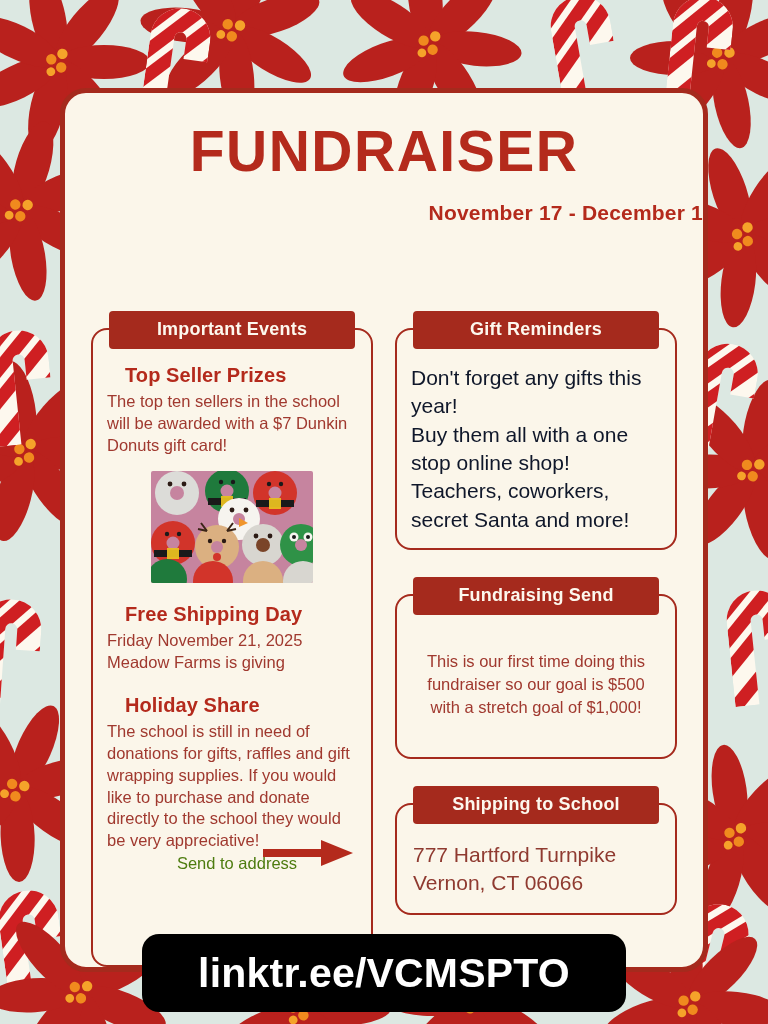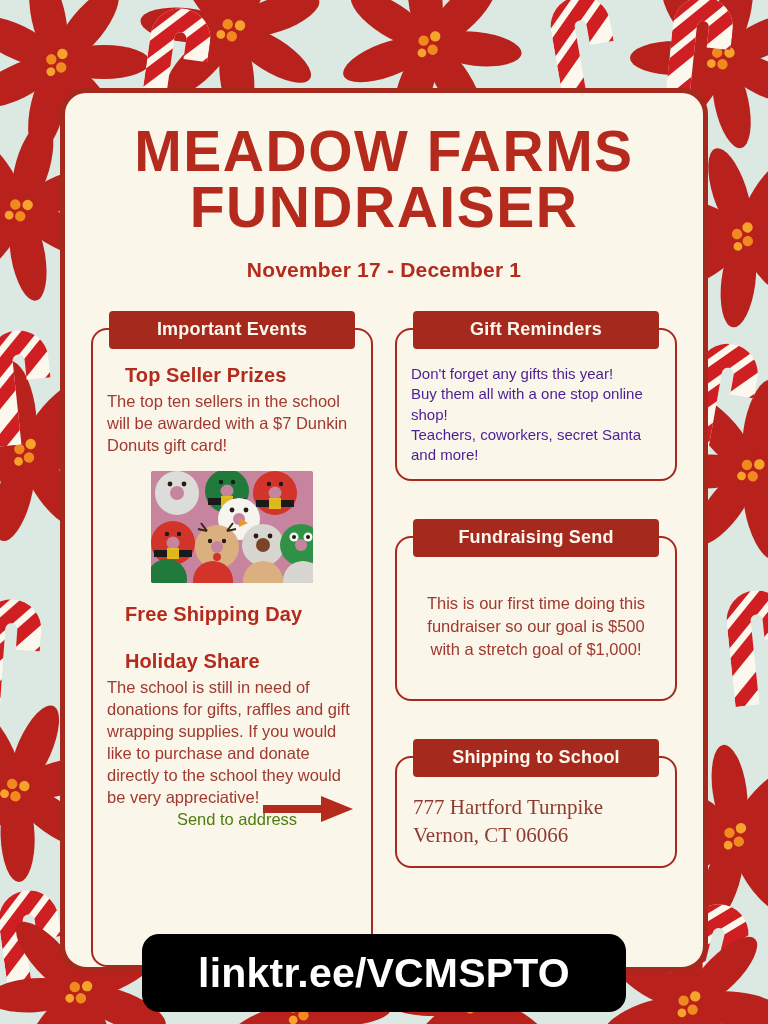--- a/index.html
+++ b/index.html
@@ -26,35 +26,35 @@
     text-align:center;
     color:#b42a1c;
     font-weight:bold;
     font-size:57px;
     letter-spacing:1.5px;
     line-height:0.99;
     margin:30px 24px 0 24px;
     text-transform:uppercase;
   }
   .subtitle{
-    text-align:center;
+    text-align:right;
     color:#b42a1c;
     font-weight:bold;
     font-size:21px;
     letter-spacing:0.2px;
     margin-top:22px;
   }
 
   
   .cols{
     position:absolute;left:0;top:218px;right:0;bottom:0;
     display:flex;gap:22px;padding:0 26px;box-sizing:border-box;
   }
   .col{flex:1;display:flex;flex-direction:column;}
-  .col-right{gap:38px;}
+  .col-right{gap:27px;}
 
   
   .card{position:relative;padding-top:17px;}
   .card-box{
     border:2.5px solid #a52a1d;
     border-radius:16px;
     background:#fbf6ea;
     box-sizing:border-box;
   }
   .card-hd{
@@ -92,23 +92,23 @@
   .gap-a{height:20px;}
   .gap-b{height:20px;}
 
   .arrow-row{position:relative;height:26px;margin-top:2px;}
   .send-line{
     color:#4d7c0f;font-size:16.5px;text-align:center;
     margin:0;padding-left:10px;
   }
   .arrow{position:absolute;right:2px;top:-16px;}
 
-  .rc-body{color:#4c1d95;font-size:15px;line-height:1.35;}
+  .rc-body{color:#0f172a;font-size:21px;line-height:1.35;}
   .goal-body{text-align:center;font-size:16.5px;line-height:1.4;color:#a0392f;}
-  .addr{font-size:21px;line-height:1.32;color:#8f3a30;font-family:Liberation Serif, serif;}
+  .addr{font-size:21px;line-height:1.32;color:#8f3a30;}
 
   
   .linkbar{
     position:absolute;left:142px;top:934px;width:484px;height:78px;
     background:#000;border-radius:17px;
     display:flex;align-items:center;justify-content:center;
     z-index:20;
   }
   .linkbar span{
     color:#fff;font-weight:bold;font-size:41px;letter-spacing:0.2px;
@@ -186,21 +186,20 @@
 
     <use href="#poin" x="80" y="992" transform="rotate(10 80 992)"></use>
     <use href="#poin" x="300" y="1010" transform="rotate(-14 300 1010)"></use>
     <use href="#poin" x="470" y="1002" transform="rotate(18 470 1002)"></use>
     <use href="#poin" x="690" y="1004" transform="rotate(-6 690 1004)"></use>
   </svg>
 
   <div class="panel">
 
     <div class="title">
-      <div>MEADOW FARMS</div>
       <div>FUNDRAISER</div>
     </div>
 
     <div class="subtitle">November 17 - December 1</div>
 
     <div class="cols">
 
       <div class="col col-left">
         <div class="card" style="flex:1;display:flex;flex-direction:column;">
           <div class="card-hd">Important Events</div>
@@ -270,20 +269,21 @@
                 <circle cx="62" cy="110" r="20" fill="#d2342a"></circle>
                 <circle cx="112" cy="110" r="20" fill="#dbb081"></circle>
                 <circle cx="152" cy="110" r="20" fill="#d8d6d0"></circle>
               </g>
             </svg>
 
             <div class="gap-a"></div>
 
             <div>
               <div class="ev-h">Free Shipping Day</div>
+              <p class="ev-p">Friday November 21, 2025 Meadow Farms is giving</p>
             </div>
 
             <div class="gap-b"></div>
 
             <div>
               <div class="ev-h">Holiday Share</div>
               <p class="ev-p">The school is still in need of donations for gifts, raffles and gift wrapping supplies. If you would like to purchase and donate directly to the school they would be very appreciative!</p>
             </div>
 
             <div class="arrow-row">

